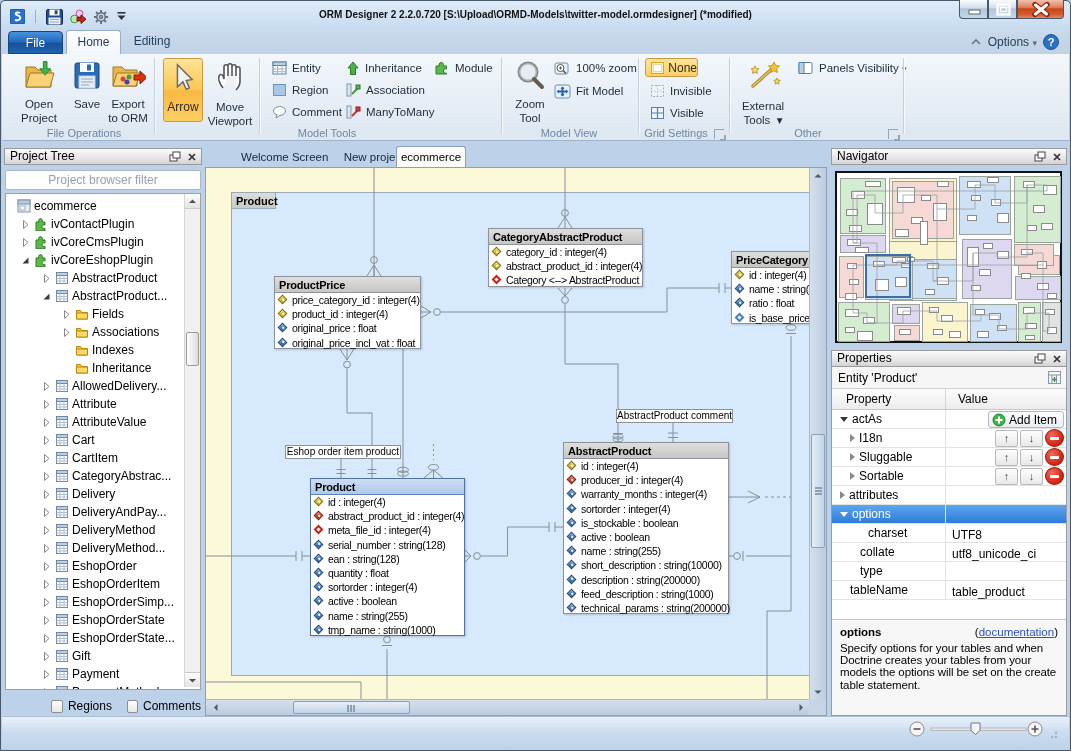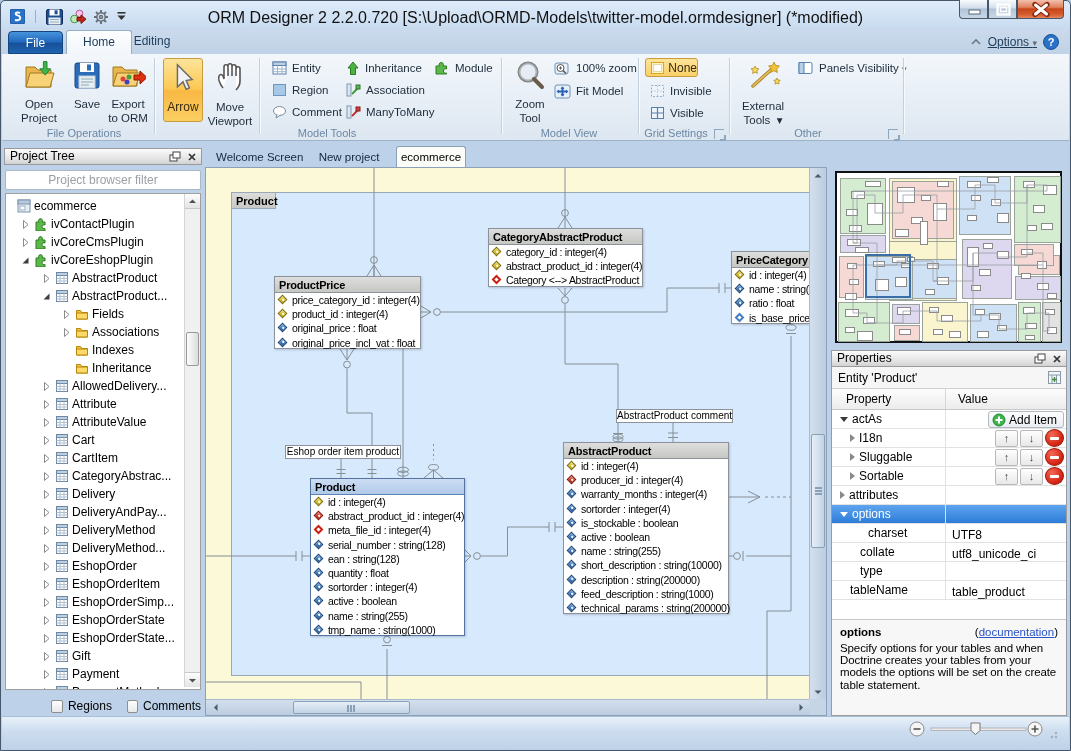--- a/index.html
+++ b/index.html
@@ -1,51 +1,51 @@
 <!DOCTYPE html>
 <html><head>
 <meta charset="utf-8">
 <style>
 * { margin:0; padding:0; box-sizing:border-box; }
 html,body { width:1071px; height:751px; overflow:hidden; }
 body { font-family:"Liberation Sans", sans-serif; position:relative; background:#b0c7e0; }
 .abs { position:absolute; }
 #frame { position:absolute; inset:0; border:1px solid #47586c; border-radius:5px 5px 0 0; background:linear-gradient(#dfecfa,#c9dcf0 26px,#c2d6ea 29px,#b9cfe7 60px,#b9cfe7); }
-#title-text { position:absolute; left:0; right:0; top:9px; text-align:center; font-size:16px; color:#111; }
+#title-text { position:absolute; left:0; right:0; top:9px; text-align:center; font-size:10px; color:#111;font-weight:bold; }
 #winbtns { position:absolute; right:7px; top:0; height:19px; display:flex; }
 .wbtn { width:29px; height:19px; border:1px solid #47586c; border-top:none; background:linear-gradient(#f8fbfd,#d4e0eb 42%,#b2c5d8 50%,#c8d7e6); position:relative; }
 .wbtn.first { border-radius:0 0 0 4px; }
 .wbtn.close { width:47px; background:linear-gradient(#f4c0ae,#e0825e 40%,#c64518 50%,#d55c30 80%,#e8855c); border-radius:0 0 4px 0; }
 #quick { position:absolute; left:10px; top:8px; height:17px; display:flex; align-items:center; gap:6px; }
 #tabrow { position:absolute; left:2px; top:29px; width:1067px; height:25px; background:linear-gradient(#cbdaec,#c0d2e6); }
 #filetab { position:absolute; left:6px; top:2px; width:55px; height:23px; background:linear-gradient(#4593dd,#2268bd 48%,#175099 54%,#2063af); border:1px solid #15457f; border-radius:4px 4px 0 0; color:#fff; font-size:12px; text-align:center; line-height:22px; }
-#hometab { position:absolute; left:64px; top:1px; width:66px; height:24px; background:linear-gradient(#fdfeff,#f2f6fb); border:1px solid #98aec6; border-bottom:none; border-radius:3px 3px 0 0; color:#1e3c5a; font-size:12px; text-align:center; line-height:23px; }
+#hometab { position:absolute; left:64px; top:1px; width:55px; height:24px; background:linear-gradient(#fdfeff,#f2f6fb); border:1px solid #98aec6; border-bottom:none; border-radius:3px 3px 0 0; color:#1e3c5a; font-size:12px; text-align:center; line-height:23px; }
 #edittab { position:absolute; left:126px; top:1px; width:48px; height:24px; color:#1e3c5a; font-size:12px; text-align:center; line-height:23px; }
-#rib-right { position:absolute; right:12px; top:33px; height:18px; display:flex; align-items:center; gap:6px; font-size:12px; color:#1e3c5a;text-decoration:underline; }
+#rib-right { position:absolute; right:12px; top:33px; height:18px; display:flex; align-items:center; gap:6px; font-size:12px; color:#1e3c5a; }
 #ribbon { position:absolute; left:2px; top:54px; width:1067px; height:87px; background:linear-gradient(#f3f7fb,#e7eef6 55%,#dde7f1); border-bottom:1px solid #9eb3c8; }
 .rsep { position:absolute; top:4px; height:76px; width:1px; background:#c3d0de; box-shadow:1px 0 0 #f6fafd; }
 .glabel { position:absolute; top:73px; height:14px; font-size:11px; color:#6a87a4; text-align:center; }
 .launch { position:absolute; top:75px; width:10px; height:10px; border:1px solid #8fa6bc; border-right:none; border-bottom:none; }
 .launch:after { content:""; position:absolute; right:-2px; bottom:-2px; width:4px; height:4px; border-right:2px solid #8fa6bc; border-bottom:2px solid #8fa6bc; }
 .bigbtn { position:absolute; top:3px; width:46px; height:66px; text-align:center; font-size:11.5px; color:#1d2b3a; }
 .bigbtn .lab { position:absolute; top:41px; left:-8px; right:-8px; line-height:13.5px; }
 .smallbtn { position:absolute; height:20px; display:flex; align-items:center; gap:5px; font-size:11.5px; color:#1d2b3a; white-space:nowrap; }
 #mainbg { position:absolute; left:2px; top:141px; width:1067px; height:575px; background:#bdd2e8; }
 .ptitle { position:absolute; height:17px; background:linear-gradient(#fbfbfb,#e2e2e2 70%,#d2d2d2); border:1px solid #9b9b9b; font-size:12px; color:#000; padding-left:5px; line-height:15px; }
 .ptitle .ticons { position:absolute; right:3px; top:2px; display:flex; gap:5px; }
 #lpanel { position:absolute; left:4px; top:148px; width:198px; height:568px; }
 #filter { position:absolute; left:1px; top:22px; width:196px; height:20px; background:#fff; border:1px solid #aab8c6; border-radius:2px; color:#9aa0a6; font-size:12px; text-align:center; line-height:19px; }
 #treebox { position:absolute; left:1px; top:45px; width:196px; height:497px; background:#fff; border:1px solid #a0a0a0; overflow:hidden; }
 .titem { position:absolute; height:18px; display:flex; align-items:center; font-size:12px; color:#000; white-space:nowrap; }
 .texp { width:9px; height:9px; margin-right:4px; flex:none; }
 #treescroll { position:absolute; right:0px; top:0px; width:16px; height:493px; background:#f0f0f0; border-left:1px solid #d5d5d5; }
 #checkrow { position:absolute; left:1px; top:550px; width:196px; height:16px; font-size:12px; color:#000; display:flex; align-items:center; }
 .cbox { width:13px; height:13px; background:linear-gradient(#fefefe,#e8e8e8); border:1px solid #8e8e8e; border-radius:2px; margin-right:5px; }
 #tabs2 { position:absolute; left:206px; top:148px; width:621px; height:19px; }
-.ctab { position:absolute; top:0px; height:19px; font-size:11.5px; color:#15273c; text-align:center; line-height:18px; white-space:nowrap; }
+.ctab { position:absolute; top:0px; height:19px; font-size:11.5px; color:#15273c; text-align:center; line-height:18px; white-space:nowrap;margin-left:25px; }
 #ecommtab { position:absolute; left:190px; top:-2px; width:70px; height:21px; background:#fcfcf8; border:1px solid #8ba1b8; border-bottom:none; border-radius:3px 3px 0 0; font-size:11.5px; text-align:center; line-height:20px; }
 #canvaswrap { position:absolute; left:205px; top:167px; width:622px; height:549px; border:1px solid #8ba1b8; background:#e8eef5; }
 #canvas { position:absolute; left:0px; top:0px; width:604px; height:531px; background:#fcf9d8; overflow:hidden; }
 #blueregion { position:absolute; left:25px; top:24px; width:600px; height:484px; background:#d7e9fc; border:1px solid #9aa7b4; }
 #bluelabel { position:absolute; left:25px; top:24px; width:45px; height:17px; background:linear-gradient(#dcdcda,#c9c9c5); border:1px solid #9aa7b4; font-size:11px; font-weight:bold; padding:2px 0 0 4px; }
 #vscroll { right:0; top:0; width:17px; height:532px; background:linear-gradient(90deg,#d3dfed,#bccddf); border-left:1px solid #a8bacb; }
 #hscroll { left:0; bottom:0; height:16px; width:605px; background:linear-gradient(#d3dfed,#bccddf); border-top:1px solid #a8bacb; }
 #corner { right:0; bottom:0; width:17px; height:16px; background:#c6d5e5; }
 .ent { position:absolute; background:#fff; border:1px solid #8b9299; box-shadow:1px 1px 2px rgba(60,70,90,.25); }
 .ent .hd { height:16px; background:linear-gradient(#dedede,#c6c6c2); border-bottom:1px solid #8b9299; font-size:11px; font-weight:bold; letter-spacing:-0.2px; padding:2px 0 0 4px; }
@@ -851,20 +851,31 @@
     <div style="position:absolute;right:2px;top:0;width:16px;height:16px"><svg width="16" height="16">
           <path d="M6.5 4 L10 7.5 L6.5 11 z" fill="#4a5a6a"></path>
         </svg></div>
     <div style="position:absolute;left:87px;top:1px;width:117px;height:13px;background:linear-gradient(#e6eef7,#c2d4e6);border:1px solid #8aa0b6;border-radius:2px">
         <div style="position:absolute;left:53px;top:3px;width:1.5px;height:7px;background:#8aa0b6;box-shadow:3px 0 0 #8aa0b6,6px 0 0 #8aa0b6"></div>
       </div>
   </div>
   <div id="corner" class="abs"></div>
 </div>
 <div id="navpanel">
+  <div class="ptitle" style="left:0;top:0;width:236px;">Navigator
+    <span class="ticons">
+        <svg width="13" height="12">
+          <rect x="1" y="4" width="7" height="6" fill="#fff" stroke="#444"></rect>
+          <rect x="4" y="1" width="7" height="6" fill="#fff" stroke="#444"></rect>
+        </svg>
+        <svg width="11" height="12">
+          <path d="M2 3 L8 9 M8 3 L2 9" stroke="#333" stroke-width="1.7"></path>
+        </svg>
+      </span>
+  </div>
   <div id="minimap">
       <div class="mm" style="left:3px;top:5px;width:46px;height:56px;background:#d4ecd0"></div>
 <div class="mm" style="left:52px;top:5px;width:68px;height:77px;background:#fbf5cf"></div>
 <div class="mm" style="left:55px;top:8px;width:62px;height:58px;background:#f6d9d4"></div>
 <div class="mm" style="left:122px;top:3px;width:52px;height:59px;background:#cfe2f5"></div>
 <div class="mm" style="left:177px;top:3px;width:47px;height:67px;background:#d4ecd0"></div>
 <div class="mm" style="left:181px;top:82px;width:42px;height:20px;background:#f6d9d4"></div>
 <div class="mm" style="left:3px;top:62px;width:46px;height:18px;background:#ddd8ef"></div>
 <div class="mm" style="left:2px;top:83px;width:25px;height:42px;background:#f6d9d4"></div>
 <div class="mm" style="left:52px;top:68px;width:68px;height:60px;background:#fbf5cf"></div>

